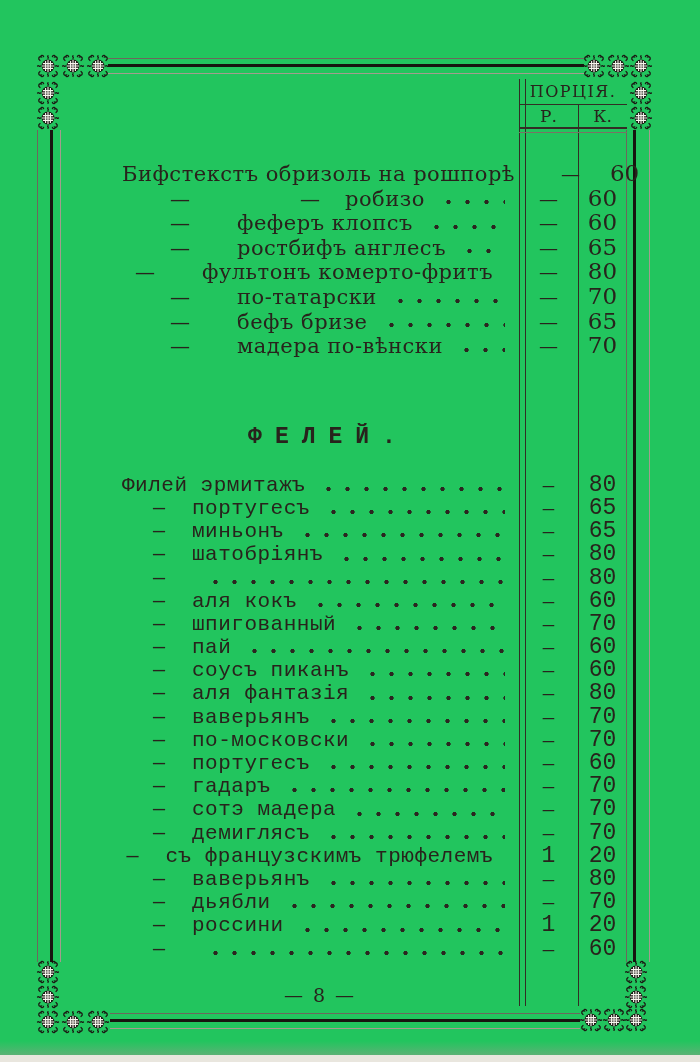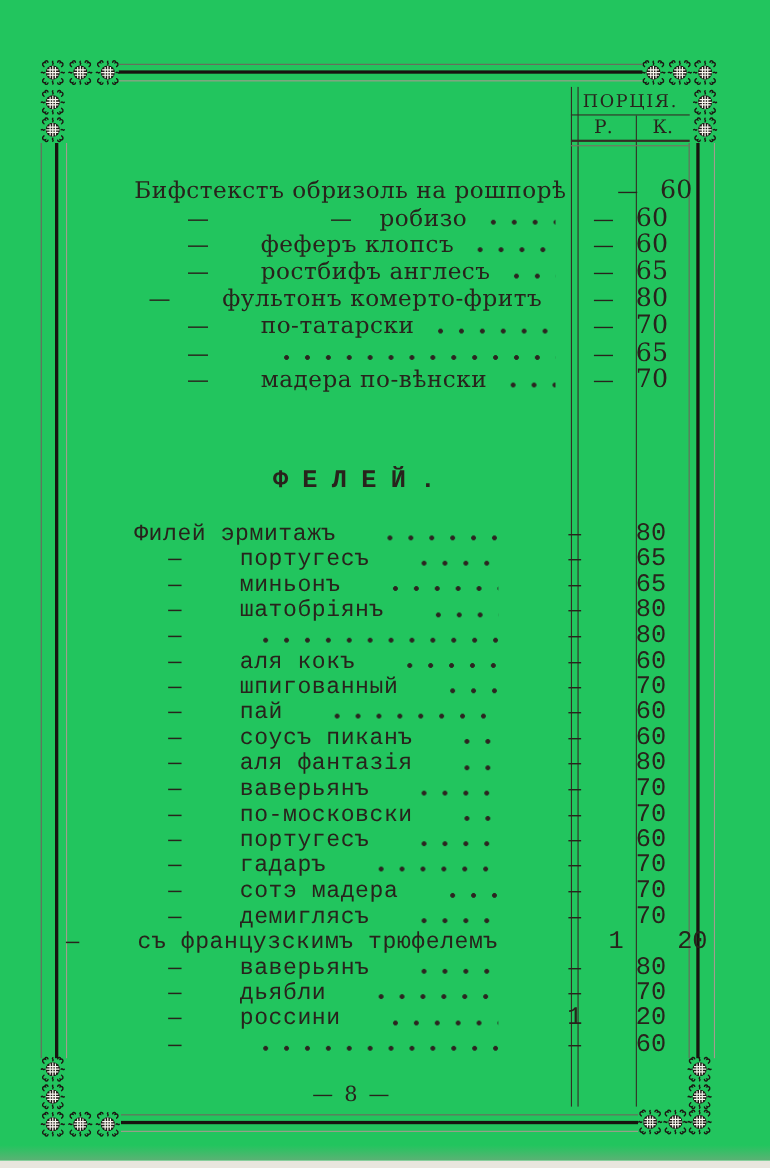--- a/index.html
+++ b/index.html
@@ -43,34 +43,34 @@
   .portion-title{
     position:absolute;left:519px;top:82px;width:108px;text-align:center;
     font-size:16px;letter-spacing:1.5px;white-space:nowrap;
   }
   .col-r{position:absolute;left:519px;top:106px;width:59px;text-align:center;font-size:17px;}
   .col-k{position:absolute;left:578px;top:106px;width:49px;text-align:center;font-size:17px;}
   
   .menu{position:absolute;left:60px;top:136px;width:567px;margin-top:25px;}
   .menu-row{display:flex;align-items:baseline;white-space:nowrap;}
   .sec1 .menu-row{height:24.6px;line-height:24.6px;}
-  .sec2 .menu-row{height:23.2px;line-height:23.2px;gap:26px;}
+  .sec2 .menu-row{height:23.2px;line-height:23.2px;}
   .menu-row .name{font-size:21px;letter-spacing:.5px;}
   .menu-row .dash{font-size:20px;box-sizing:border-box;display:inline-block;}
   .sec1 .dash.d1{width:177px;text-align:right;padding-right:47px;}
   .sec1 .dash.d2{width:108px;text-align:right;padding-right:25px;}
   .sec2 .dash.d1{width:132px;text-align:right;padding-right:27px;}
   .menu-row.no-lead .name{margin-left:62px;}
   .leader{
     flex:1;height:8px;align-self:flex-end;margin:0 14px 4px 12px;
     background-image:radial-gradient(circle, #2b2620 1.9px, rgba(43,38,32,0) 2.4px);
     background-size:19px 8px;background-repeat:repeat-x;background-position:2px 100%;
   }
   .pr{width:59px;text-align:center;font-size:19px;flex:none;}
-  .pk{width:49px;font-size:23px;flex:none;}
+  .pk{width:49px;text-align:center;font-size:23px;flex:none;}
   .pr.num{font-size:23px;}
   .sec-heading{
     text-align:center;font-weight:bold;font-size:23px;letter-spacing:13px;
     height:32px;line-height:32px;margin:63px 30px 21px 0;
   }
   .sec2{margin-top:0;font-family:Liberation Mono, monospace;}
   
   .page-number{
     position:absolute;left:0;top:984px;width:640px;text-align:center;
     font-size:19px;letter-spacing:2px;
@@ -232,20 +232,21 @@
         </div>
         <div class="menu-row">
           <span class="dash d1">—</span>
           <span class="name">по-татарски</span>
           <span class="leader"></span>
           <span class="pr">—</span>
           <span class="pk">70</span>
         </div>
         <div class="menu-row">
           <span class="dash d1">—</span>
+          <span class="name">бефъ бризе</span>
           <span class="leader"></span>
           <span class="pr">—</span>
           <span class="pk">65</span>
         </div>
         <div class="menu-row">
           <span class="dash d1">—</span>
           <span class="name">мадера по-вѣнски</span>
           <span class="leader"></span>
           <span class="pr">—</span>
           <span class="pk">70</span>

